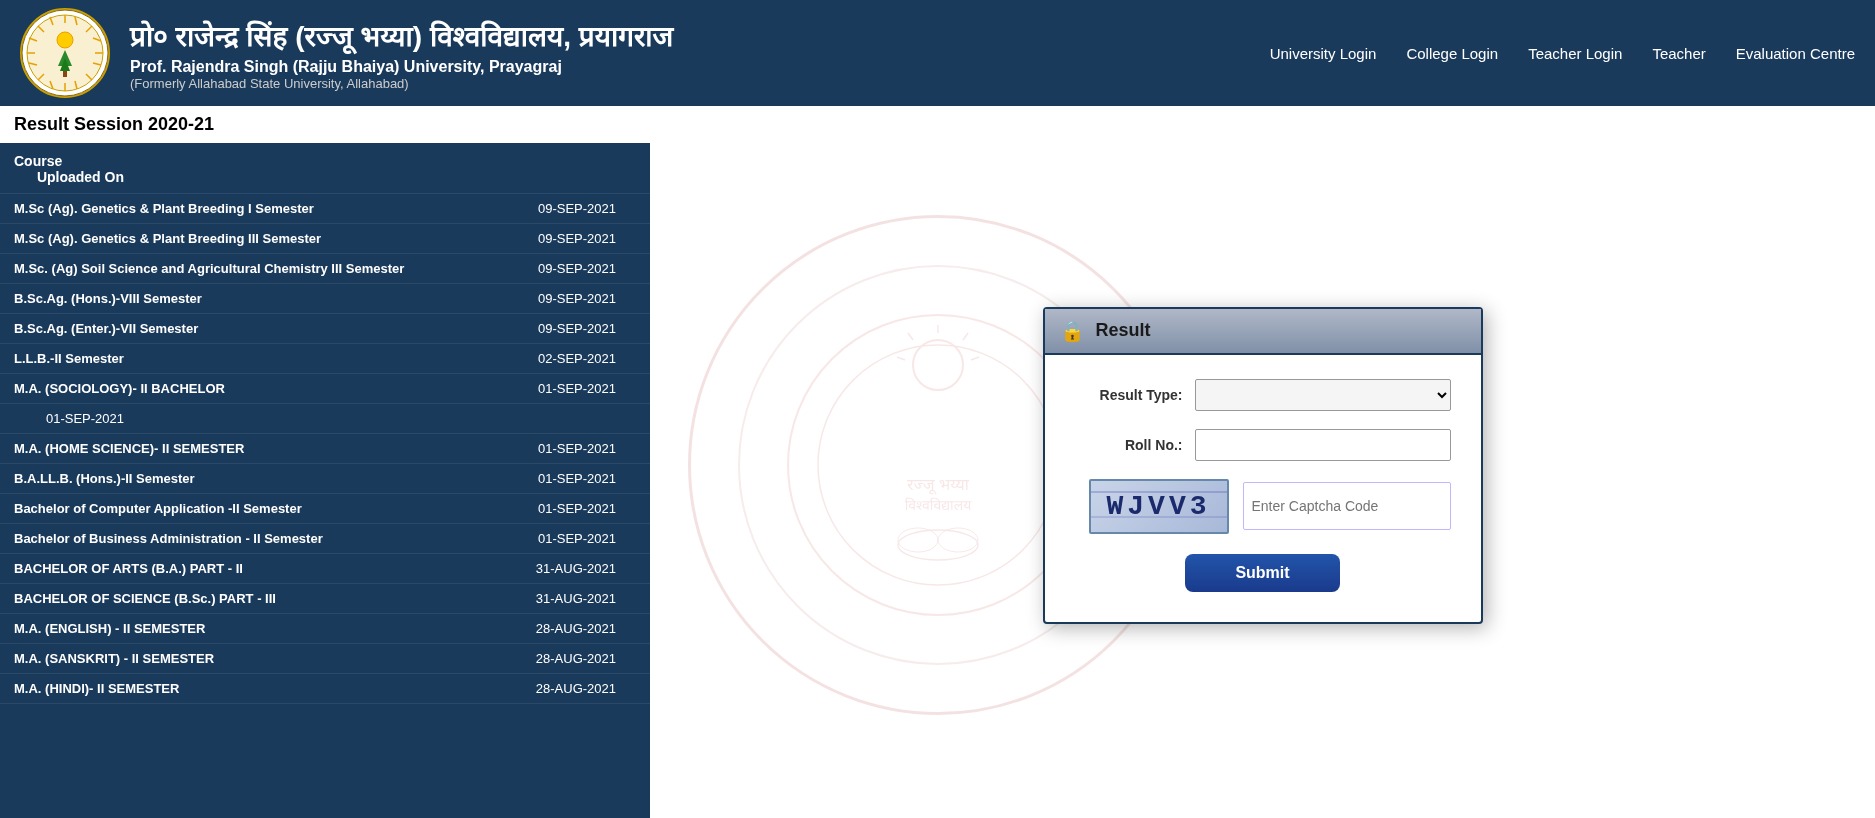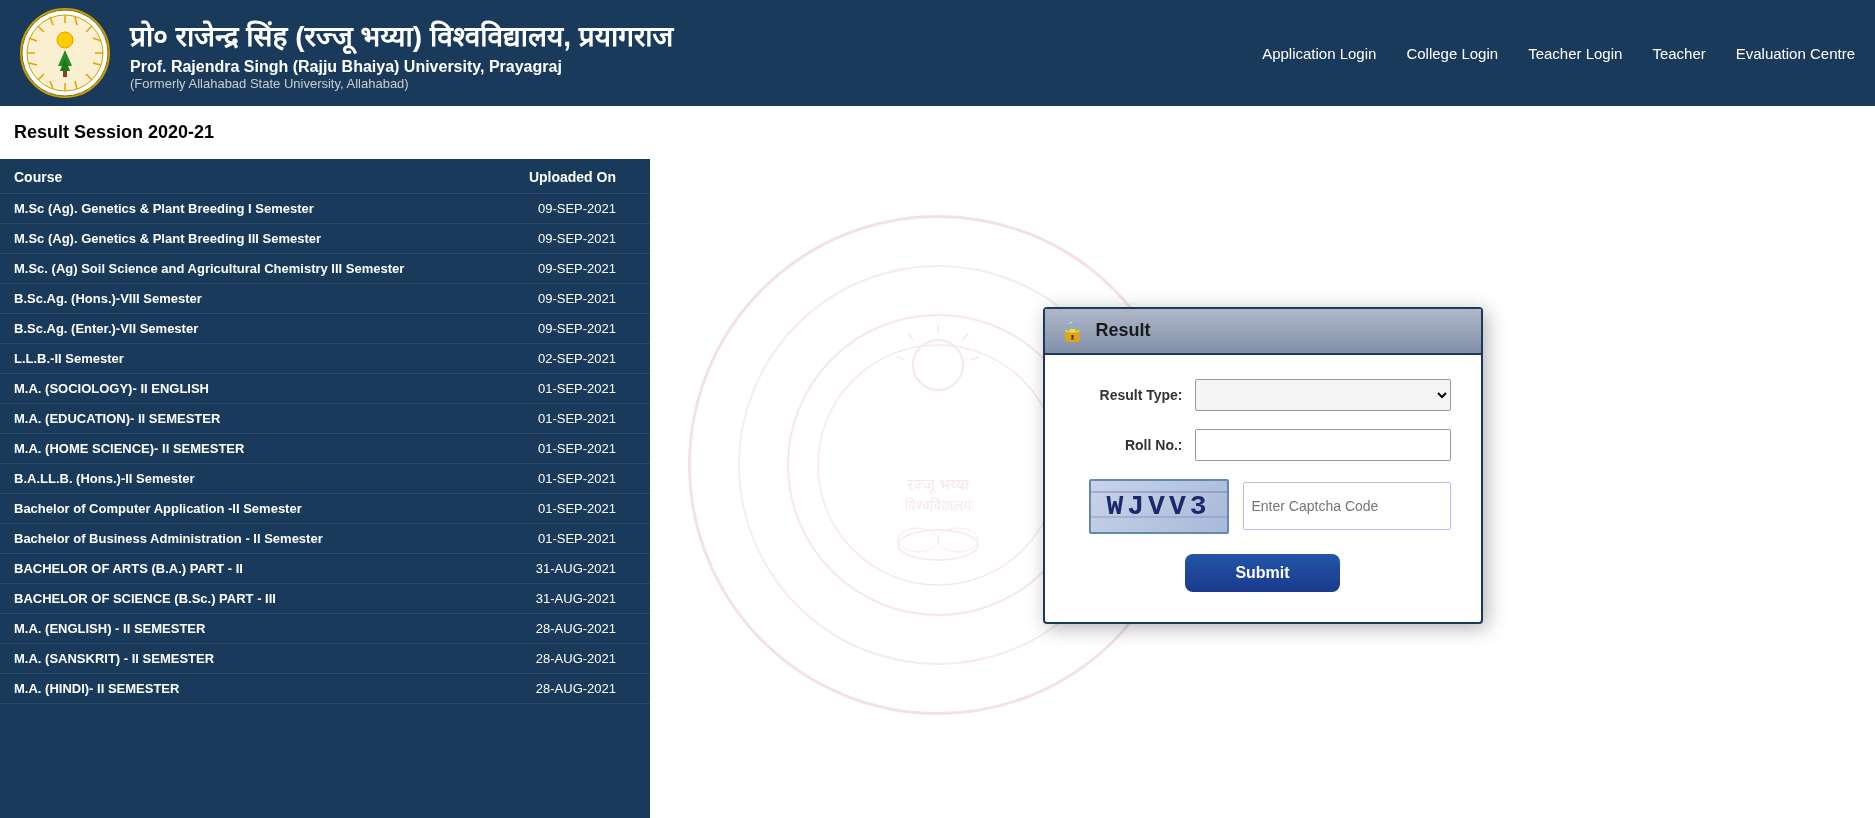--- a/index.html
+++ b/index.html
@@ -96,31 +96,32 @@
       background: #1a3a5c;
       color: #fff;
       z-index: 2;
       position: relative;
     }
     .result-panel-title {
       background: #fff;
       color: #000;
       font-size: 18px;
       font-weight: bold;
-      padding: 16px 14px;
+      padding: 8px 14px;
       border-bottom: 2px solid #1a3a5c;
     }
     .result-table-header {
       display: flex;
       padding: 8px 14px;
       font-weight: bold;
       font-size: 14px;
       color: #fff;
       background: #1a3a5c;
       border-bottom: 1px solid #2a4a6c;
+      flex-direction: column;
     }
     .col-course { flex: 1; }
     .col-date { width: 130px; text-align: right; padding-right: 20px; }
     .result-table-body {
       overflow-y: auto;
       max-height: 560px;
     }
     .result-row {
       display: flex;
       padding: 7px 14px;
@@ -298,21 +299,21 @@
 
       <circle cx="45" cy="45" r="43" fill="none" stroke="#8B6914" stroke-width="1"></circle>
     </svg>
   </div>
   <div class="header-text">
     <div class="hindi-title">प्रो० राजेन्द्र सिंह (रज्जू भय्या) विश्वविद्यालय, प्रयागराज</div>
     <div class="eng-title">Prof. Rajendra Singh (Rajju Bhaiya) University, Prayagraj</div>
     <div class="eng-subtitle">(Formerly Allahabad State University, Allahabad)</div>
   </div>
   <nav class="header-nav">
-    <a href="#">Application Login</a>
+    <a href="#">University Login</a>
     <a href="#">College Login</a>
     <a href="#">Teacher Login</a>
     <a href="#">Teacher</a>
     <a href="#">Evaluation Centre</a>
   </nav>
 </header>
 
 <div class="main-content">
 
   <div class="watermark-area">
@@ -371,25 +372,24 @@
         </div>
         <div class="result-row">
           <span class="col-course">B.Sc.Ag. (Enter.)-VII Semester</span>
           <span class="col-date">09-SEP-2021</span>
         </div>
         <div class="result-row">
           <span class="col-course">L.L.B.-II Semester</span>
           <span class="col-date">02-SEP-2021</span>
         </div>
         <div class="result-row">
-          <span class="col-course">M.A. (SOCIOLOGY)- II ENGLISH</span>
-          <span class="col-date">01-SEP-2021</span>
-        </div>
-        <div class="result-row">
-          <span class="col-course">M.A. (EDUCATION)- II SEMESTER</span>
+          <span class="col-course">M.A. (SOCIOLOGY)- II BACHELOR</span>
+          <span class="col-date">01-SEP-2021</span>
+        </div>
+        <div class="result-row">
           <span class="col-date">01-SEP-2021</span>
         </div>
         <div class="result-row">
           <span class="col-course">M.A. (HOME SCIENCE)- II SEMESTER</span>
           <span class="col-date">01-SEP-2021</span>
         </div>
         <div class="result-row">
           <span class="col-course">B.A.LL.B. (Hons.)-II Semester</span>
           <span class="col-date">01-SEP-2021</span>
         </div>

